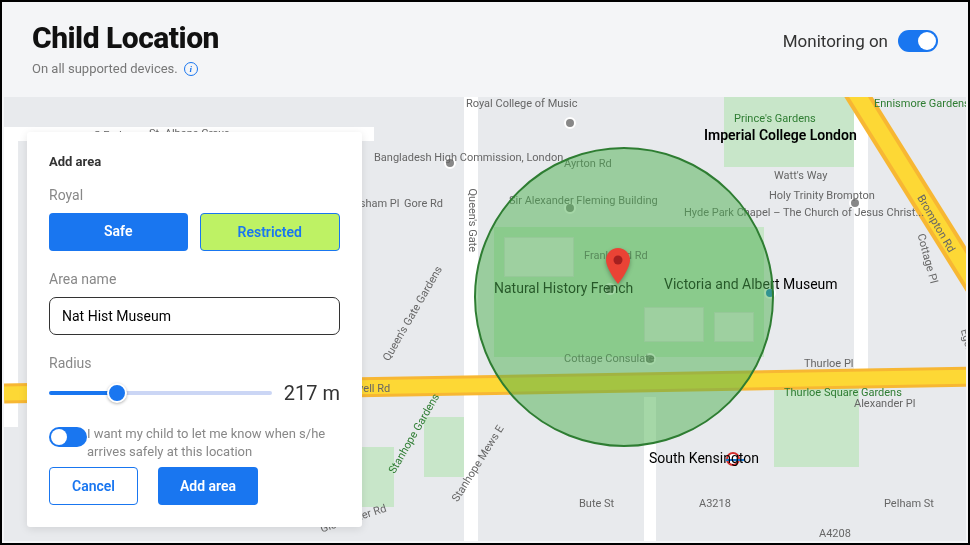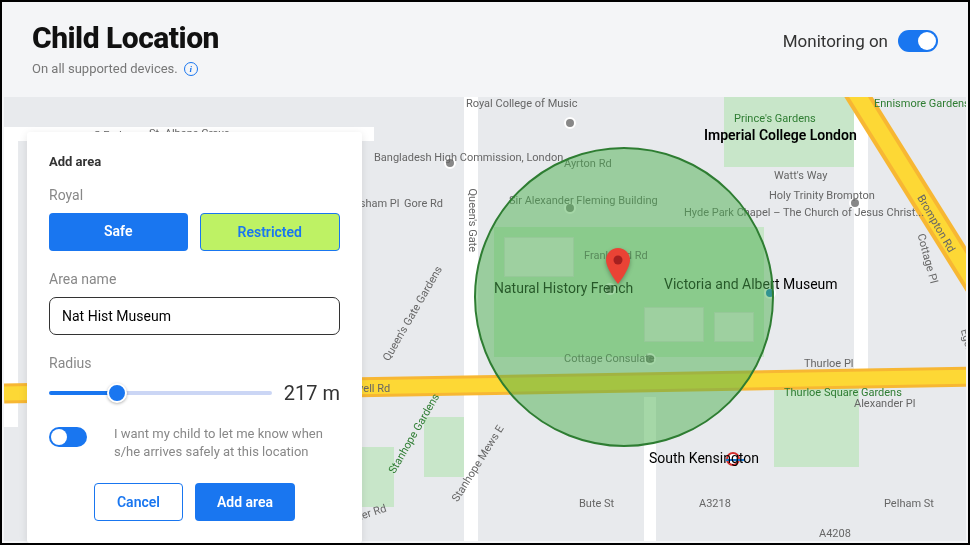--- a/index.html
+++ b/index.html
@@ -32,25 +32,25 @@
 .label{font-size:14px;color:#888;margin-bottom:10px}
 .toggle-btns{display:flex;gap:12px;margin-bottom:20px}
 .tbtn{flex:1;padding:10px 0;border-radius:4px;font-size:14px;font-weight:600;text-align:center;cursor:pointer}
 .tbtn-active{background:#1976f0;color:#fff}
 .tbtn-inactive{background:#bef264;color:#1976f0;border:1.5px solid #1976f0}
 .input-field{width:100%;padding:10px 12px;border:1.5px solid #333;border-radius:7px;font-size:14px;margin-bottom:20px}
 .slider-row{display:flex;align-items:center;gap:12px;margin-bottom:20px}
 .slider{flex:1;height:4px;background:linear-gradient(to right,#1976f0 0%,#1976f0 28%,#cbd6f5 28%,#cbd6f5 100%);border-radius:2px;position:relative;cursor:pointer}
 .slider-thumb{position:absolute;width:20px;height:20px;background:#1976f0;border-radius:50%;top:-8px;left:26%;border:2px solid #fff;box-shadow:0 1px 3px rgba(0,0,0,0.3)}
 .slider-val{font-size:20px;color:#333;white-space:nowrap}
-.notify-row{display:flex;gap:27px;align-items:flex-start;margin-bottom:22px}
+.notify-row{display:flex;gap:0;align-items:flex-start;margin-bottom:6px}
 .small-toggle{width:38px;height:20px;background:#1976f0;border-radius:10px;position:relative;flex-shrink:0;cursor:pointer;margin-top:2px}
 .small-toggle::after{content:'';position:absolute;width:16px;height:16px;background:#fff;border-radius:50%;top:2px;left:2px}
 .notify-text{font-size:13px;color:#888;line-height:1.4}
-.actions{display:flex;gap:12px;justify-content:center}
+.actions{display:flex;gap:20px;}
 .btn{padding:10px 22px;border-radius:4px;font-size:14px;font-weight:600;cursor:pointer;border:none}
 .btn-secondary{background:#fff;color:#1976f0;border:1.5px solid #1976f0}
 .btn-primary{background:#1976f0;color:#fff}
 </style>
 </head>
 <body>
 
 <div class="header">
   <div class="title-section">
     <h1>Child Location</h1>

